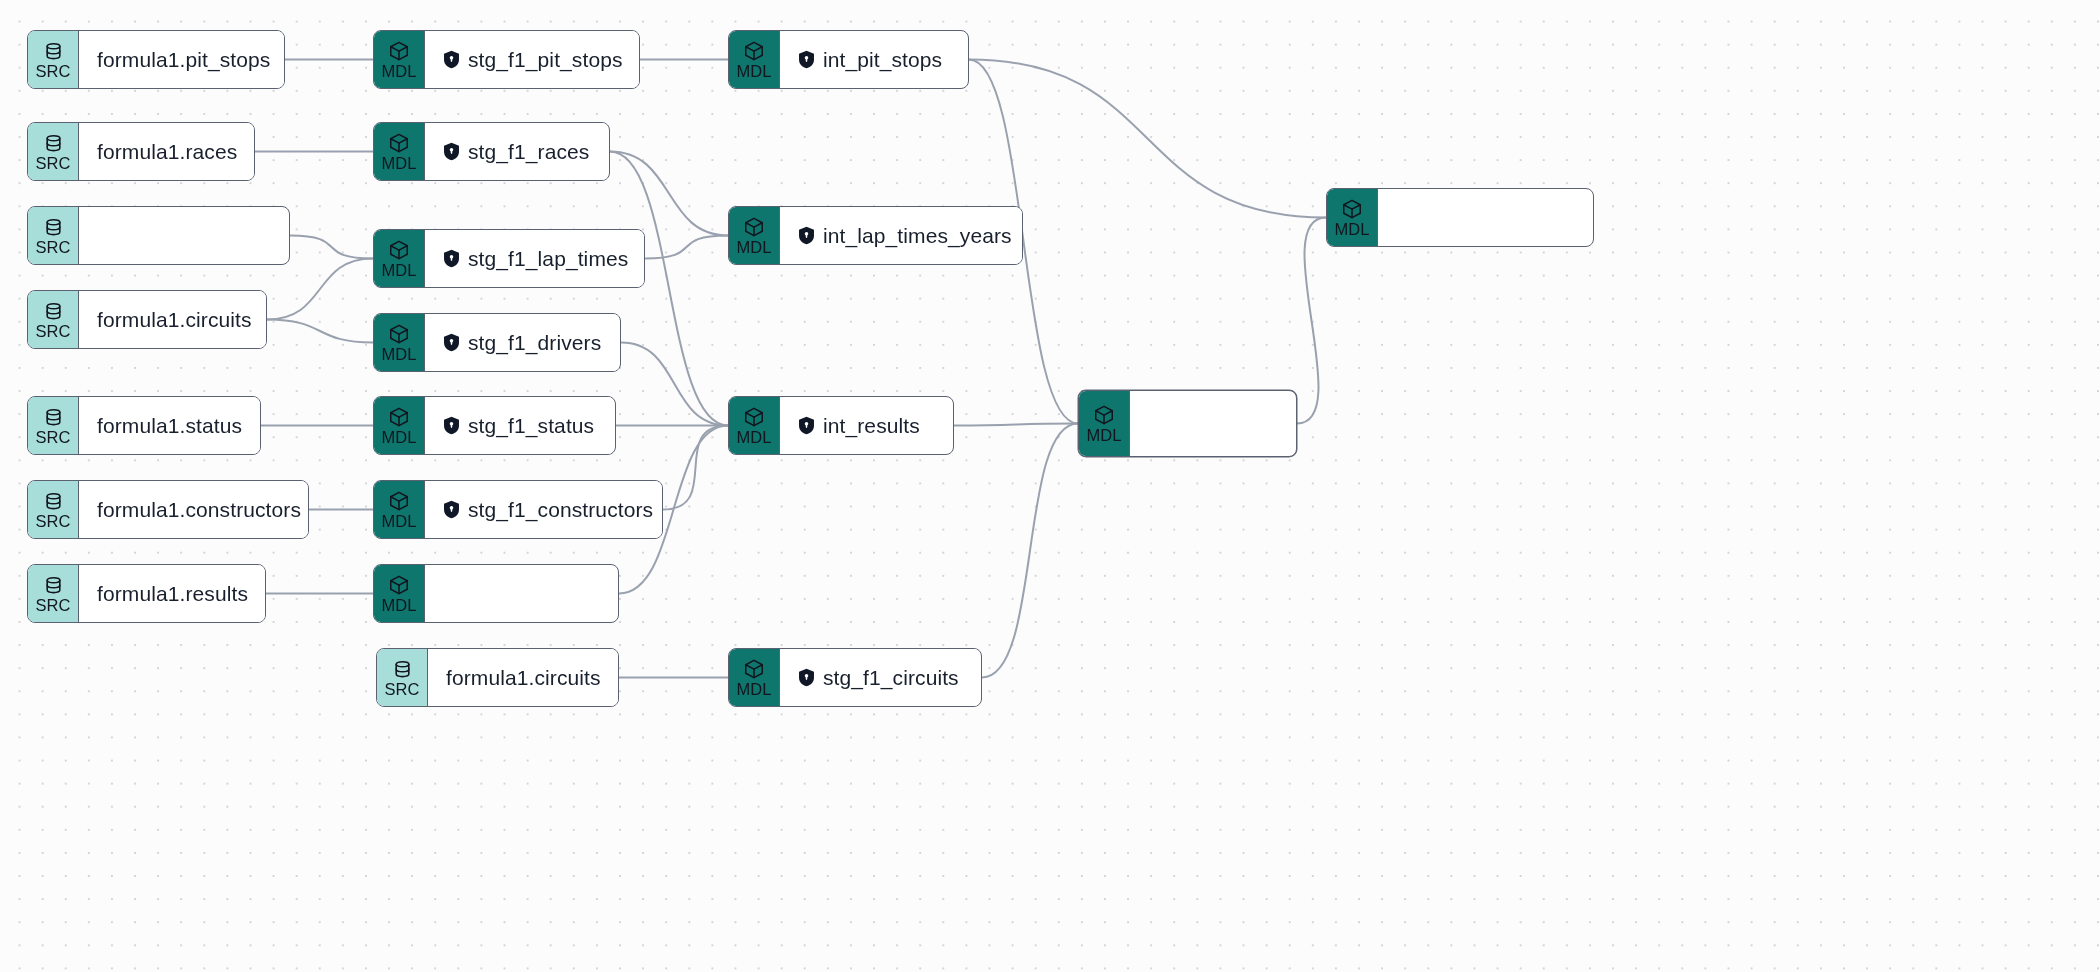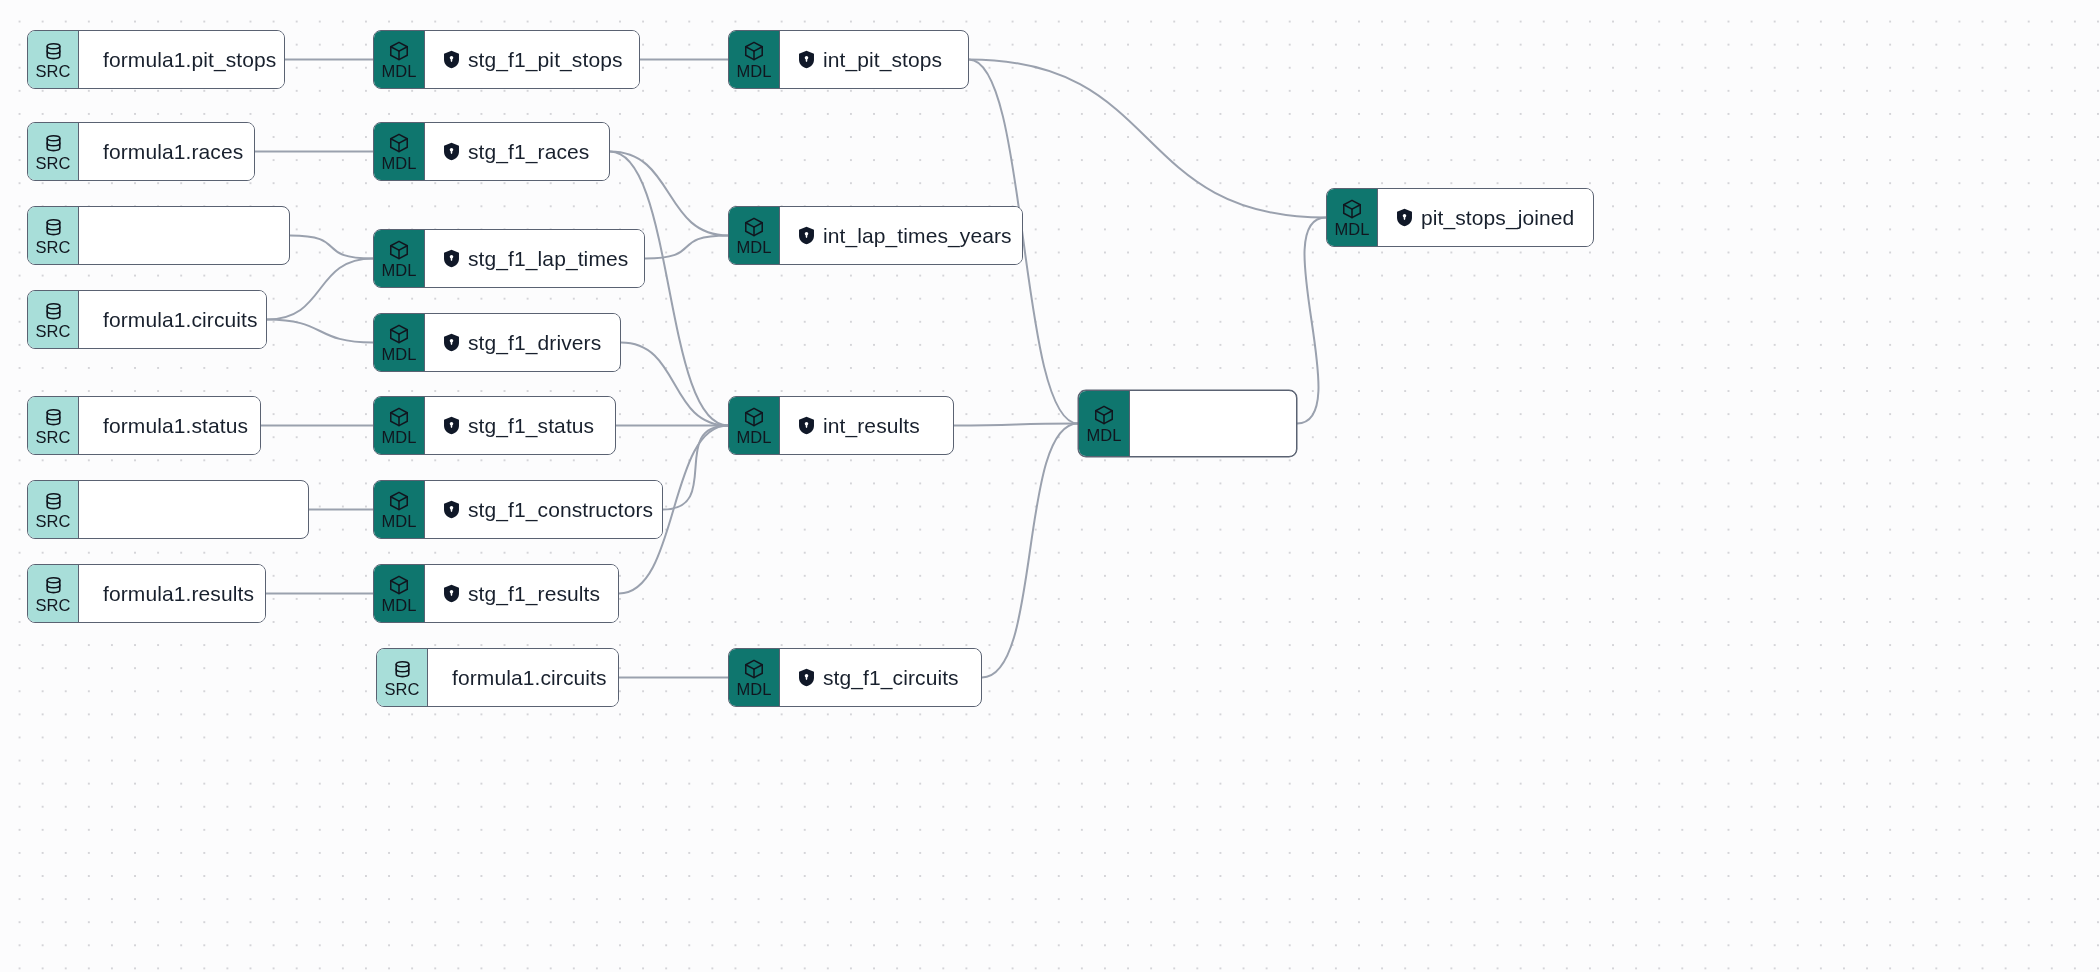--- a/index.html
+++ b/index.html
@@ -72,21 +72,21 @@
     font-family: "Liberation Sans", sans-serif;
   }
   .body {
     display: flex;
     align-items: center;
     gap: 8px;
     padding: 0 18px 0 18px;
     white-space: nowrap;
     background: #ffffff;
   }
-  .body.padded-left { padding-left: 24px; justify-content: center; }
+  .body.padded-left { padding-left: 18px; justify-content: center; }
   .shield-icon {
     display: inline-flex;
     line-height: 0;
     flex: 0 0 auto;
   }
   .label {
     font-size: 21px;
     color: #18202d;
     font-family: "Liberation Sans", sans-serif;
     letter-spacing: 0.1px;
@@ -185,20 +185,23 @@
       </div>
       <div class="node" style="left: 27px; top: 480px; width: 282px;">
         <div class="badge src">
           <span class="badge-icon"><svg width="21" height="21" viewBox="0 0 24 24" fill="none" stroke="#11161f" stroke-width="1.8" stroke-linecap="round" stroke-linejoin="round">
               <ellipse cx="12" cy="6" rx="7.2" ry="2.9"></ellipse>
               <path d="M4.8 6v5.6c0 1.6 3.2 2.9 7.2 2.9s7.2-1.3 7.2-2.9V6"></path>
               <path d="M4.8 11.6v5.6c0 1.6 3.2 2.9 7.2 2.9s7.2-1.3 7.2-2.9v-5.6"></path>
             </svg></span>
           <span class="badge-label">SRC</span>
         </div>
+        <div class="body padded-left">
+          <span class="label">formula1.constructors</span>
+        </div>
       </div>
       <div class="node" style="left: 27px; top: 564px; width: 239px;">
         <div class="badge src">
           <span class="badge-icon"><svg width="21" height="21" viewBox="0 0 24 24" fill="none" stroke="#11161f" stroke-width="1.8" stroke-linecap="round" stroke-linejoin="round">
               <ellipse cx="12" cy="6" rx="7.2" ry="2.9"></ellipse>
               <path d="M4.8 6v5.6c0 1.6 3.2 2.9 7.2 2.9s7.2-1.3 7.2-2.9V6"></path>
               <path d="M4.8 11.6v5.6c0 1.6 3.2 2.9 7.2 2.9s7.2-1.3 7.2-2.9v-5.6"></path>
             </svg></span>
           <span class="badge-label">SRC</span>
         </div>
@@ -341,30 +344,20 @@
       </div>
       <div class="node" style="left: 373px; top: 564px; width: 246px;">
         <div class="badge mdl">
           <span class="badge-icon"><svg width="22" height="22" viewBox="0 0 24 24" fill="none" stroke="#11161f" stroke-width="1.7" stroke-linecap="round" stroke-linejoin="round">
               <path d="M12 2.6 21 7.4v9.2L12 21.4 3 16.6V7.4z"></path>
               <path d="M3 7.4 12 12.2l9-4.8"></path>
               <path d="M12 12.2v9.2"></path>
             </svg></span>
           <span class="badge-label">MDL</span>
         </div>
-        <div class="body">
-          <span class="shield-icon">
-            <svg width="17" height="19" viewBox="0 0 20 22" fill="#101828">
-              <path d="M10 0.6 1.2 4.1v7.2c0 5 3.6 8.6 8.8 10.1 5.2-1.5 8.8-5.1 8.8-10.1V4.1z"></path>
-              <circle cx="10" cy="9" r="2.1" fill="#ffffff"></circle>
-              <rect x="9.1" y="9.6" width="1.8" height="4.2" rx="0.9" fill="#ffffff"></rect>
-            </svg>
-          </span>
-          <span class="label">stg_f1_results</span>
-        </div>
       </div>
       <div class="node" style="left: 728px; top: 648px; width: 254px;">
         <div class="badge mdl">
           <span class="badge-icon"><svg width="22" height="22" viewBox="0 0 24 24" fill="none" stroke="#11161f" stroke-width="1.7" stroke-linecap="round" stroke-linejoin="round">
               <path d="M12 2.6 21 7.4v9.2L12 21.4 3 16.6V7.4z"></path>
               <path d="M3 7.4 12 12.2l9-4.8"></path>
               <path d="M12 12.2v9.2"></path>
             </svg></span>
           <span class="badge-label">MDL</span>
         </div>
@@ -450,26 +443,16 @@
         </div>
       </div>
       <div class="node" style="left: 1326px; top: 188px; width: 268px;">
         <div class="badge mdl">
           <span class="badge-icon"><svg width="22" height="22" viewBox="0 0 24 24" fill="none" stroke="#11161f" stroke-width="1.7" stroke-linecap="round" stroke-linejoin="round">
               <path d="M12 2.6 21 7.4v9.2L12 21.4 3 16.6V7.4z"></path>
               <path d="M3 7.4 12 12.2l9-4.8"></path>
               <path d="M12 12.2v9.2"></path>
             </svg></span>
           <span class="badge-label">MDL</span>
-        </div>
-        <div class="body">
-          <span class="shield-icon">
-            <svg width="17" height="19" viewBox="0 0 20 22" fill="#101828">
-              <path d="M10 0.6 1.2 4.1v7.2c0 5 3.6 8.6 8.8 10.1 5.2-1.5 8.8-5.1 8.8-10.1V4.1z"></path>
-              <circle cx="10" cy="9" r="2.1" fill="#ffffff"></circle>
-              <rect x="9.1" y="9.6" width="1.8" height="4.2" rx="0.9" fill="#ffffff"></rect>
-            </svg>
-          </span>
-          <span class="label">pit_stops_joined</span>
         </div>
       </div>
     </div>
 </div>
 
 </body></html>

